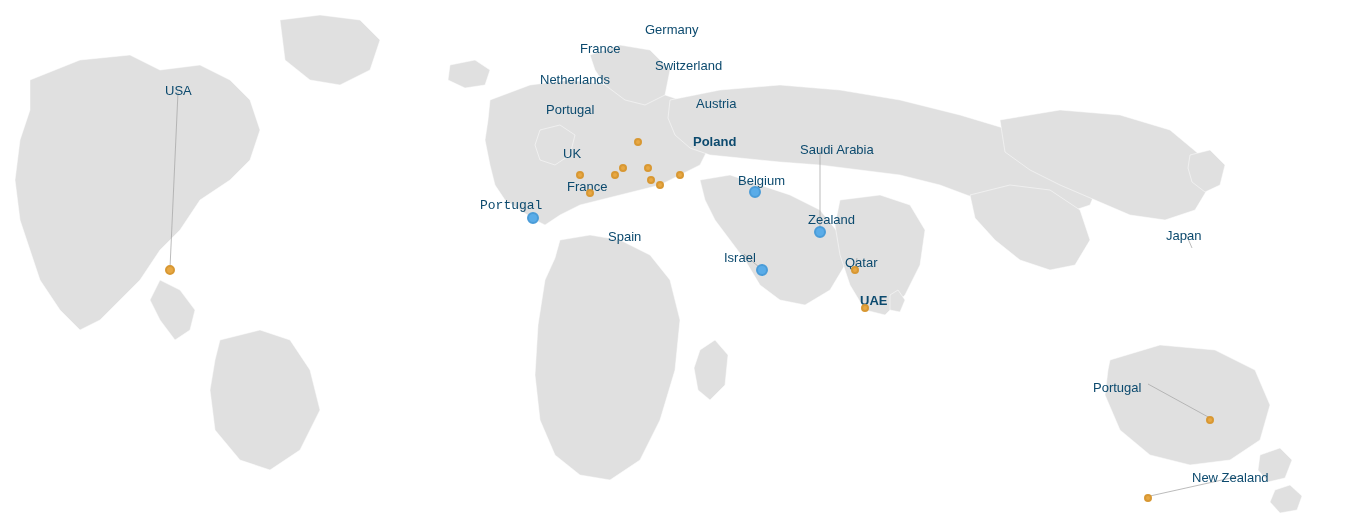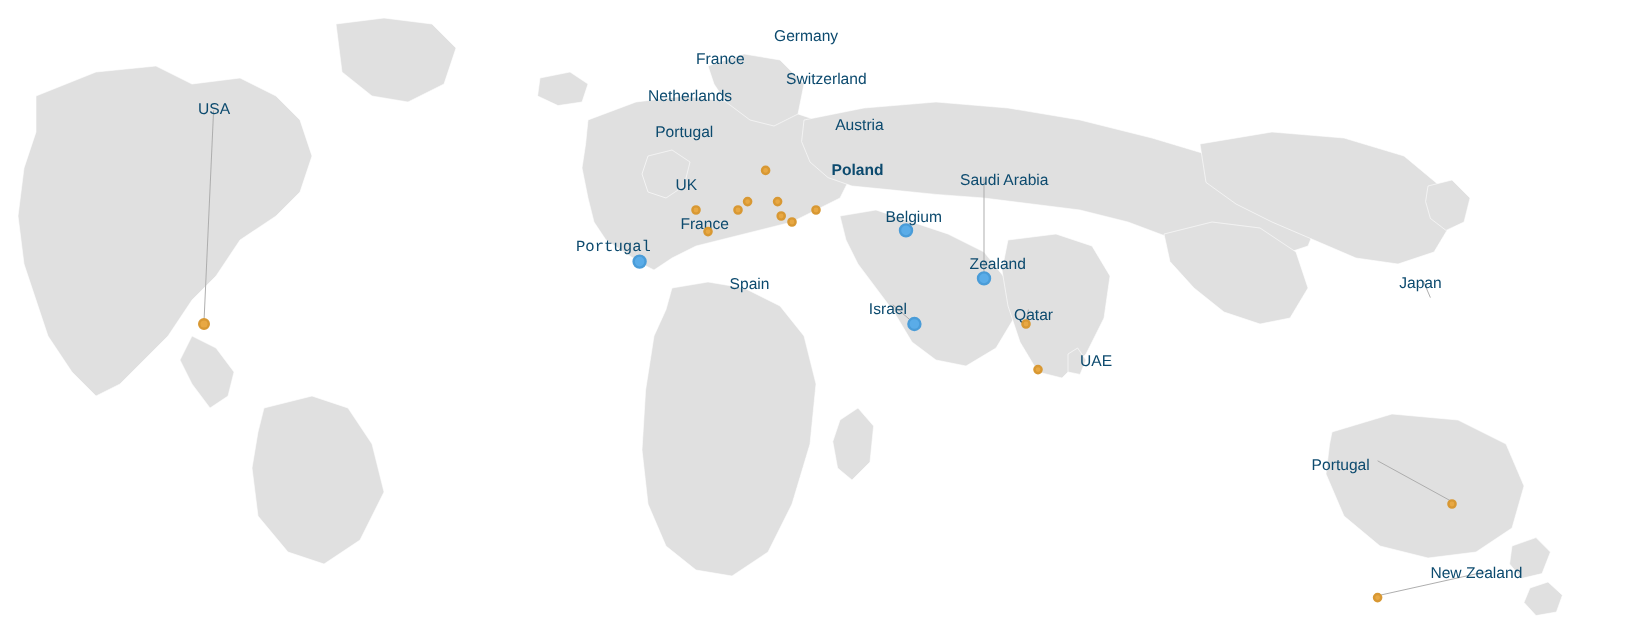--- a/index.html
+++ b/index.html
@@ -130,21 +130,21 @@
       <div class="dot dot-orange" style="left: 660px; top: 185px; width: 8px; height: 8px;"></div>
       <div class="country-label" style="left: 693px; top: 134px; font-weight: bold;">Poland</div>
       <div class="dot dot-orange" style="left: 680px; top: 175px; width: 8px; height: 8px;"></div>
       <div class="country-label" style="left: 738px; top: 173px;">Belgium</div>
       <div class="dot dot-blue" style="left: 755px; top: 192px; width: 12px; height: 12px;"></div>
       <div class="country-label" style="left: 800px; top: 142px;">Saudi Arabia</div>
       <div class="country-label" style="left: 808px; top: 212px;">Zealand</div>
       <div class="dot dot-blue" style="left: 820px; top: 232px; width: 12px; height: 12px;"></div>
       <div class="country-label" style="left: 845px; top: 255px;">Qatar</div>
       <div class="dot dot-orange" style="left: 855px; top: 270px; width: 8px; height: 8px;"></div>
-      <div class="country-label" style="left: 900px; top: 293px;">UAE</div>
+      <div class="country-label" style="left: 860px; top: 293px; font-weight: bold;">UAE</div>
       <div class="dot dot-orange" style="left: 865px; top: 308px; width: 8px; height: 8px;"></div>
       <div class="country-label" style="left: 724px; top: 250px;">Israel</div>
       <div class="dot dot-blue" style="left: 762px; top: 270px; width: 12px; height: 12px;"></div>
       <div class="country-label" style="left: 1166px; top: 228px; text-align: right;">Japan</div>
       <div class="country-label" style="left: 1093px; top: 380px;">Portugal</div>
       <div class="dot dot-orange" style="left: 1210px; top: 420px; width: 8px; height: 8px;"></div>
       <div class="country-label" style="left: 1192px; top: 470px;">New Zealand</div>
       <div class="dot dot-orange" style="left: 1148px; top: 498px; width: 8px; height: 8px;"></div>
     </div>
 </div>

